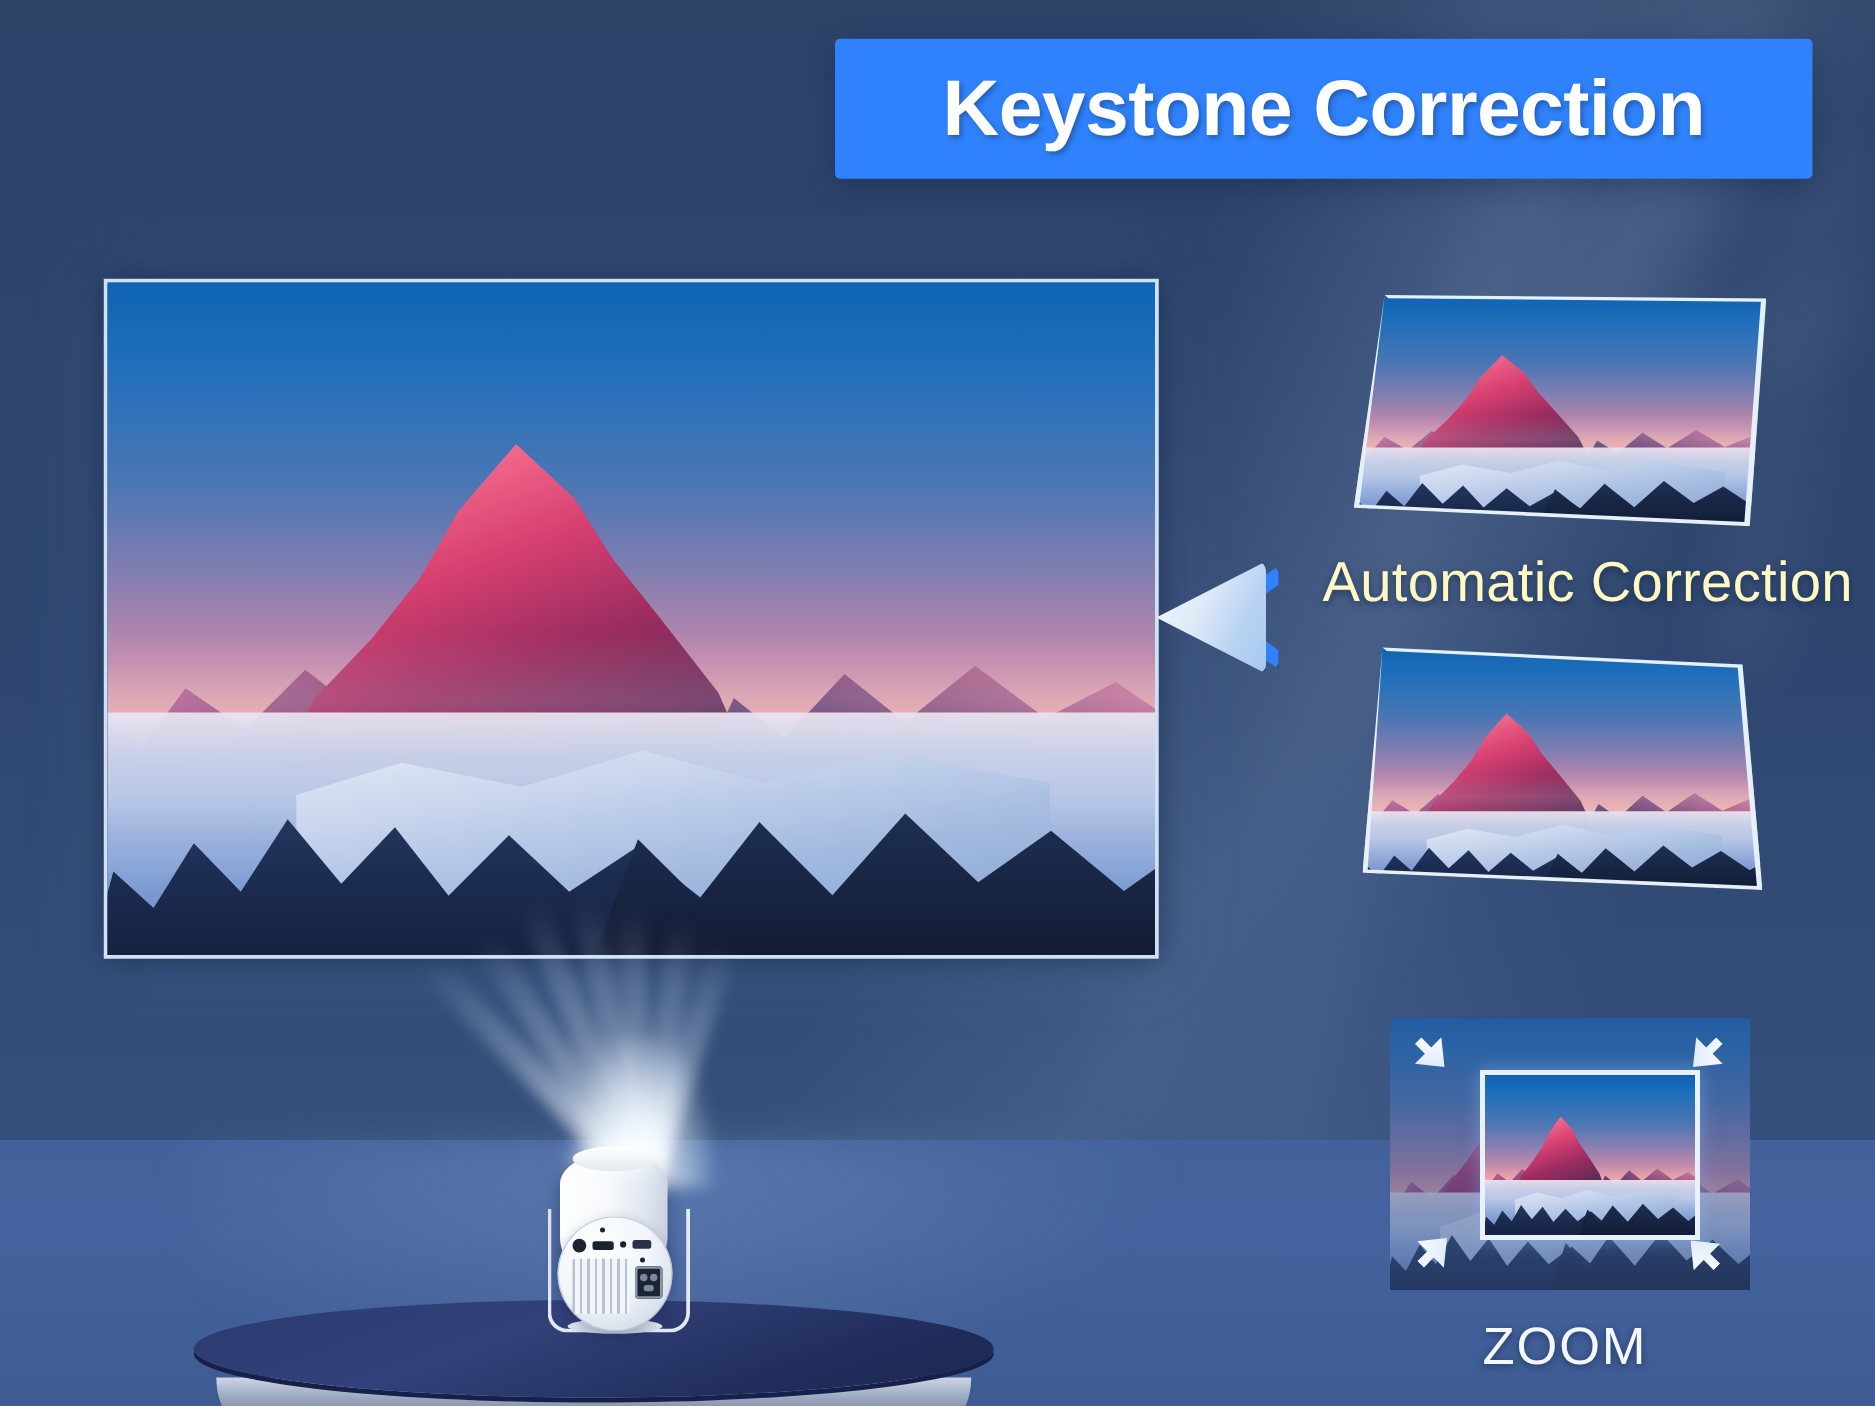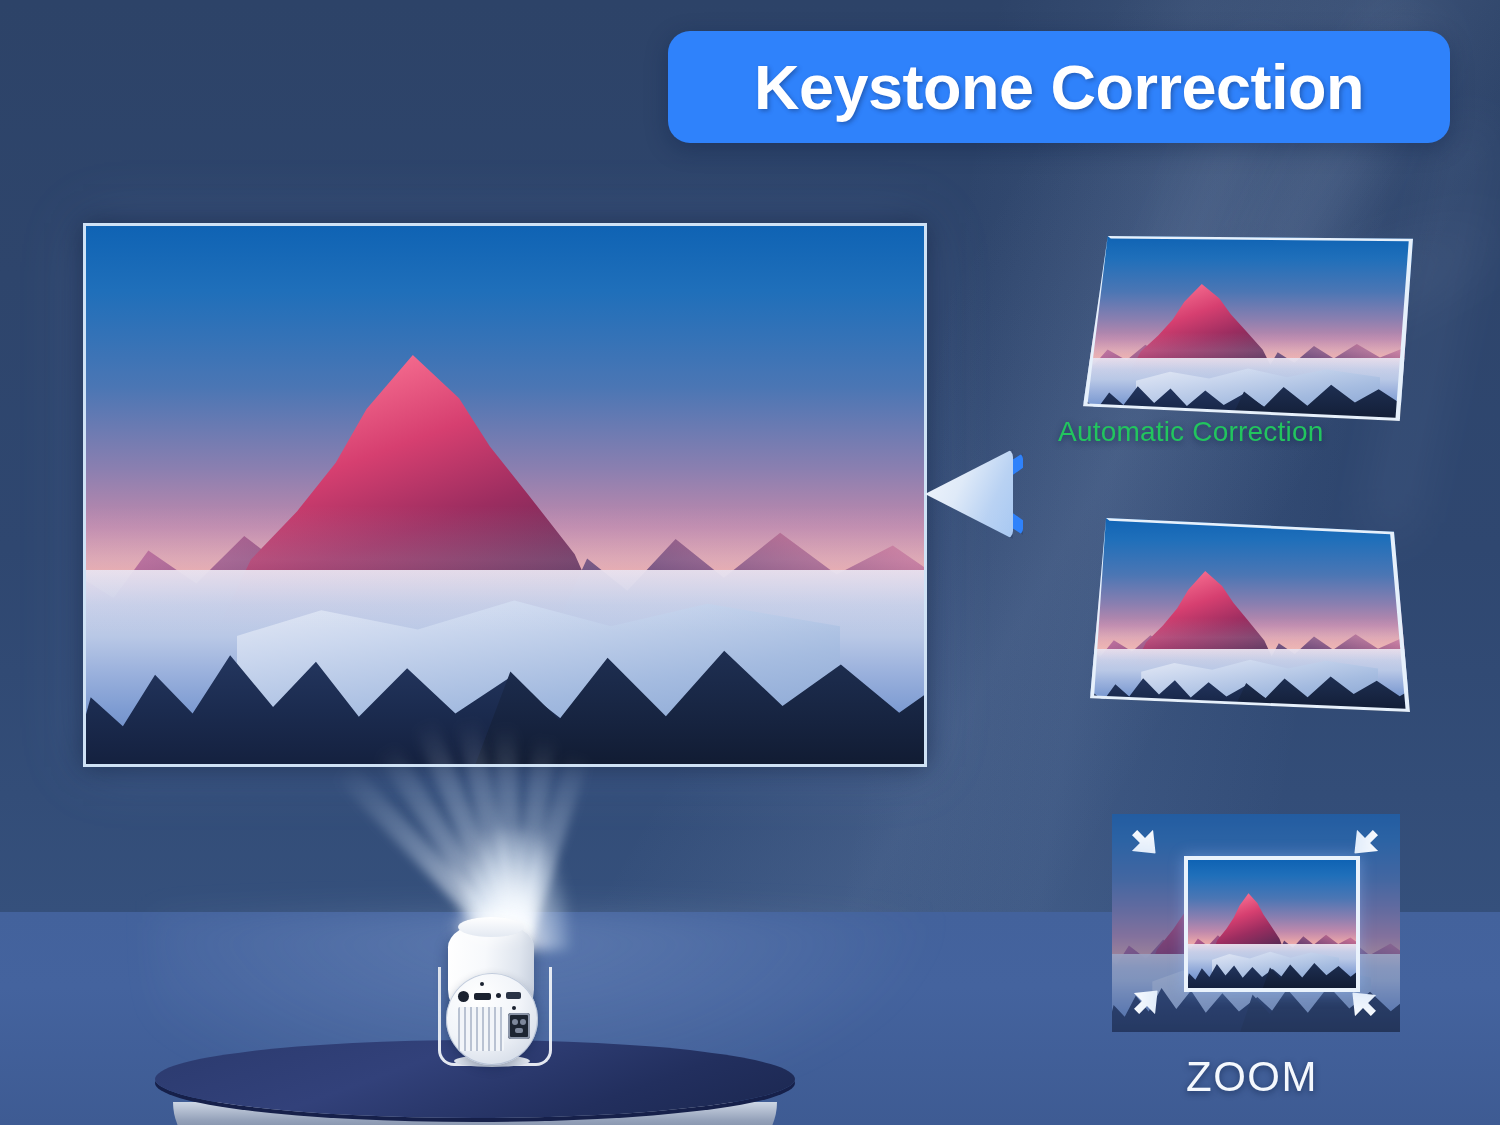--- a/index.html
+++ b/index.html
@@ -169,21 +169,21 @@
     z-index:-1;
   }
   .table-band{
     position:absolute;left:18px;top:62px;width:604px;height:60px;border-radius:0 0 60px 60px;
     background:linear-gradient(180deg,#cdd6e4 0%, #95a2ba 30%, #63718e 75%, #4b5872 100%);
   }
 
   
   .banner{
     position:absolute;left:668px;top:31px;width:782px;height:112px;
-    background:#2f82fb;border-radius:22px;
+    background:#2f82fb;border-radius:4px;
     display:flex;align-items:center;justify-content:center;
     box-shadow:0 6px 22px rgba(10,30,70,.35);
   }
   .banner-text{
     color:#ffffff;font-size:63px;font-weight:700;letter-spacing:-0.5px;
     text-shadow:2px 2px 4px rgba(20,50,110,.45);white-space:nowrap;
   }
 
   
   .trap-wrap{position:absolute;}
@@ -220,22 +220,22 @@
   }
   .arrow-white{
     position:absolute;left:0px;top:2px;width:88px;height:90px;
     background:linear-gradient(115deg,#f3f7fc 0%, #dfeaf8 40%, #b9d2f3 72%, #a7c8f2 100%);
     clip-path:polygon(100% 0%, 100% 100%, 0% 50%);
     border-radius:8px;filter:drop-shadow(0 3px 7px rgba(8,20,50,.4));
   }
 
   
   .label-auto{
-    position:absolute;left:1058px;top:416px;
-    color:#22c55e;font-size:28px;letter-spacing:.2px;white-space:nowrap;
+    position:absolute;left:1058px;top:440px;
+    color:#fef9c3;font-size:45px;letter-spacing:.2px;white-space:nowrap;
     text-shadow:0 2px 6px rgba(10,25,60,.55);
   }
   .label-zoom{
     position:absolute;left:1186px;top:1053px;
     color:#f4f8fd;font-size:42px;letter-spacing:1.5px;white-space:nowrap;
     text-shadow:0 2px 6px rgba(10,25,60,.55);
   }
 
   
   .zoom-panel{position:absolute;left:1112px;top:814px;width:288px;height:218px;}

